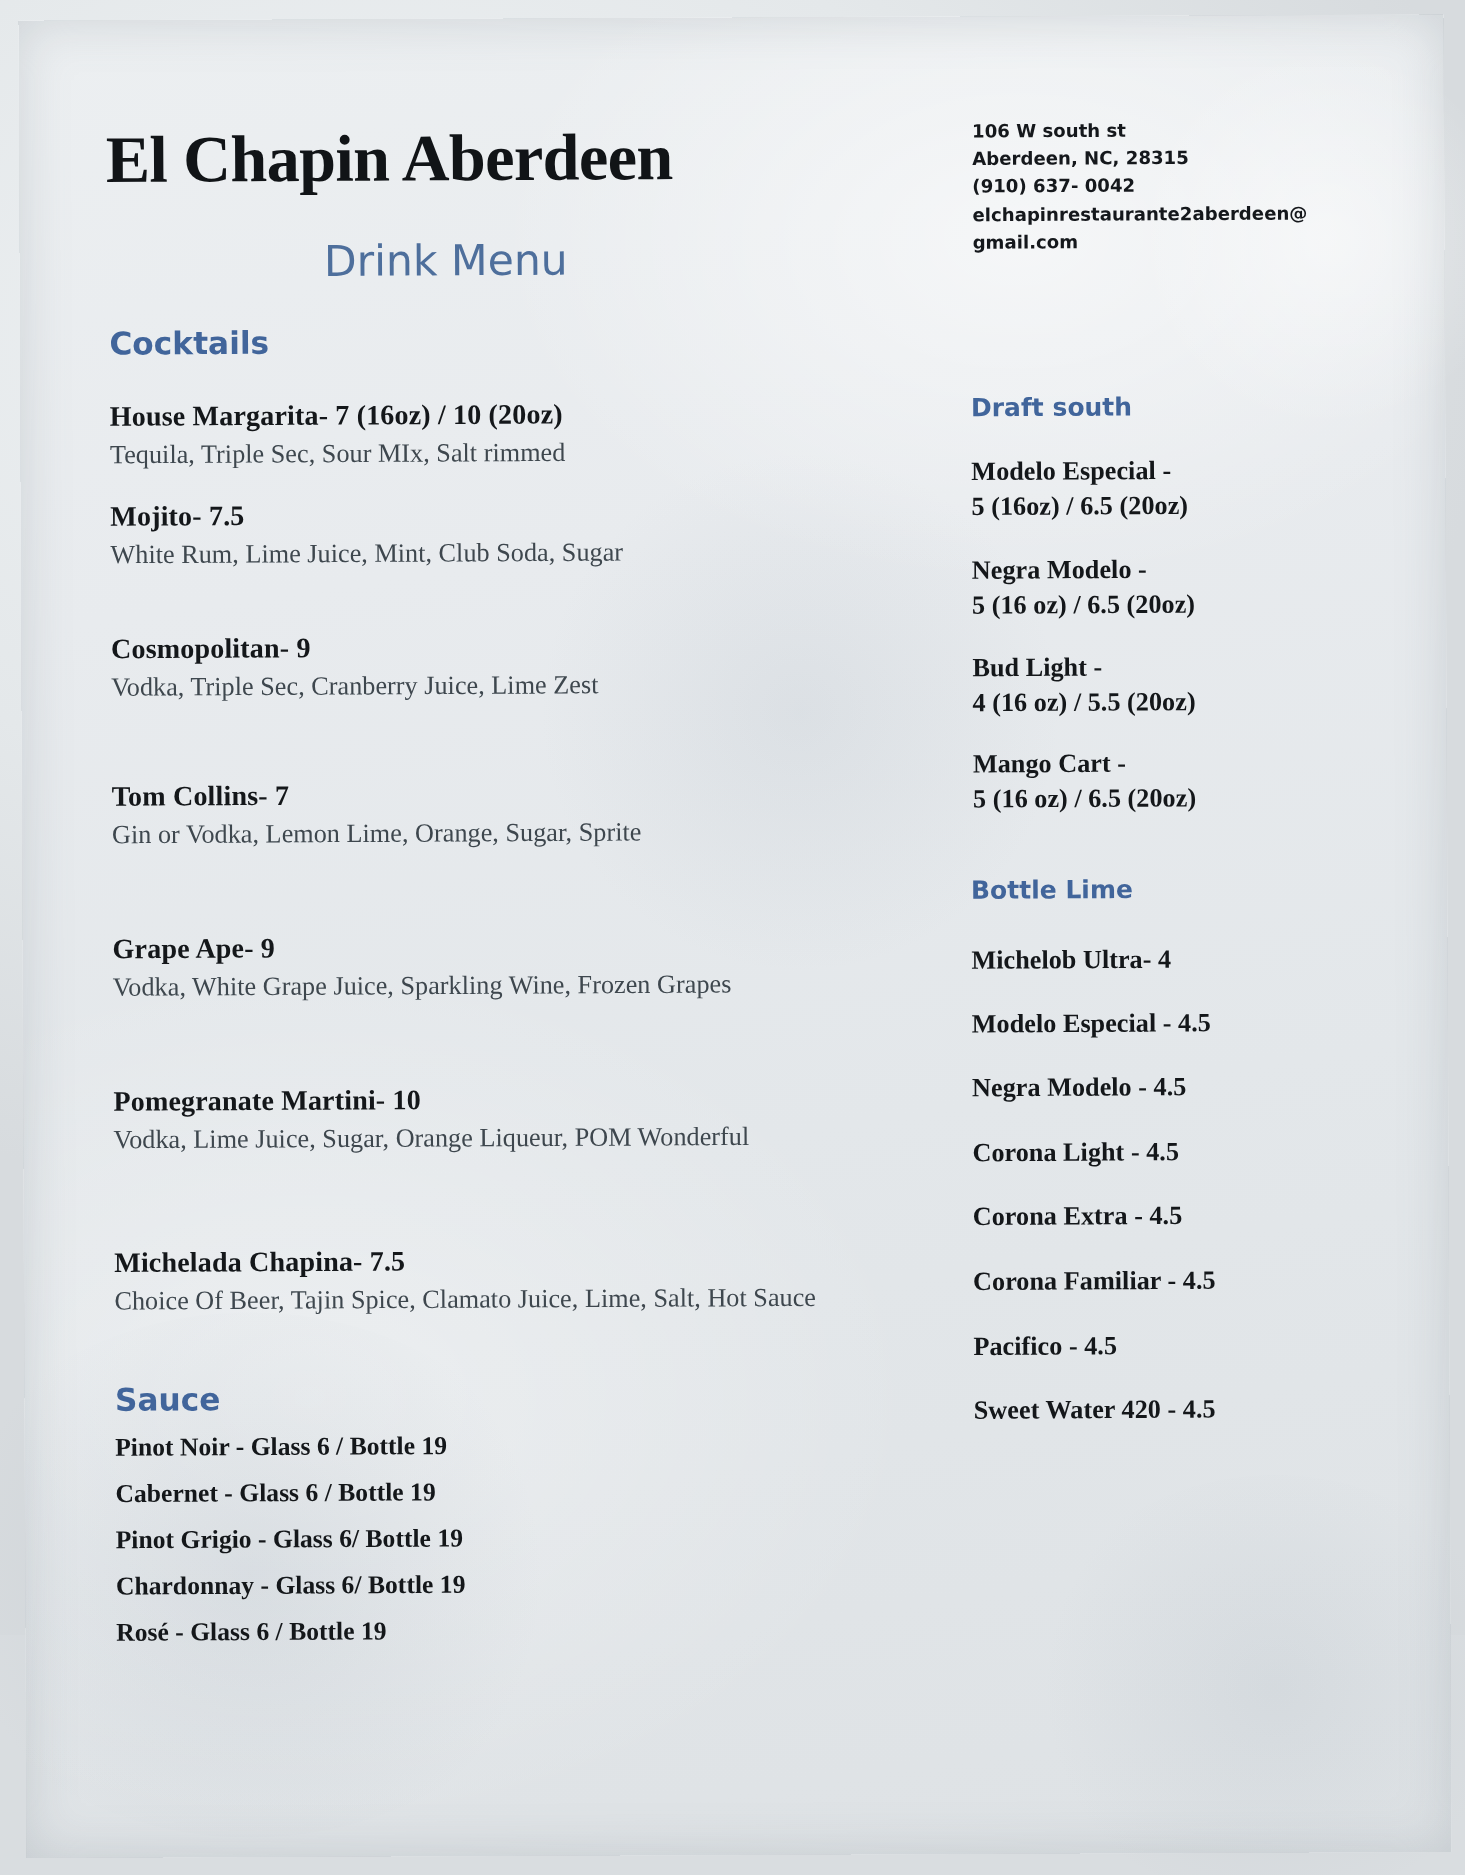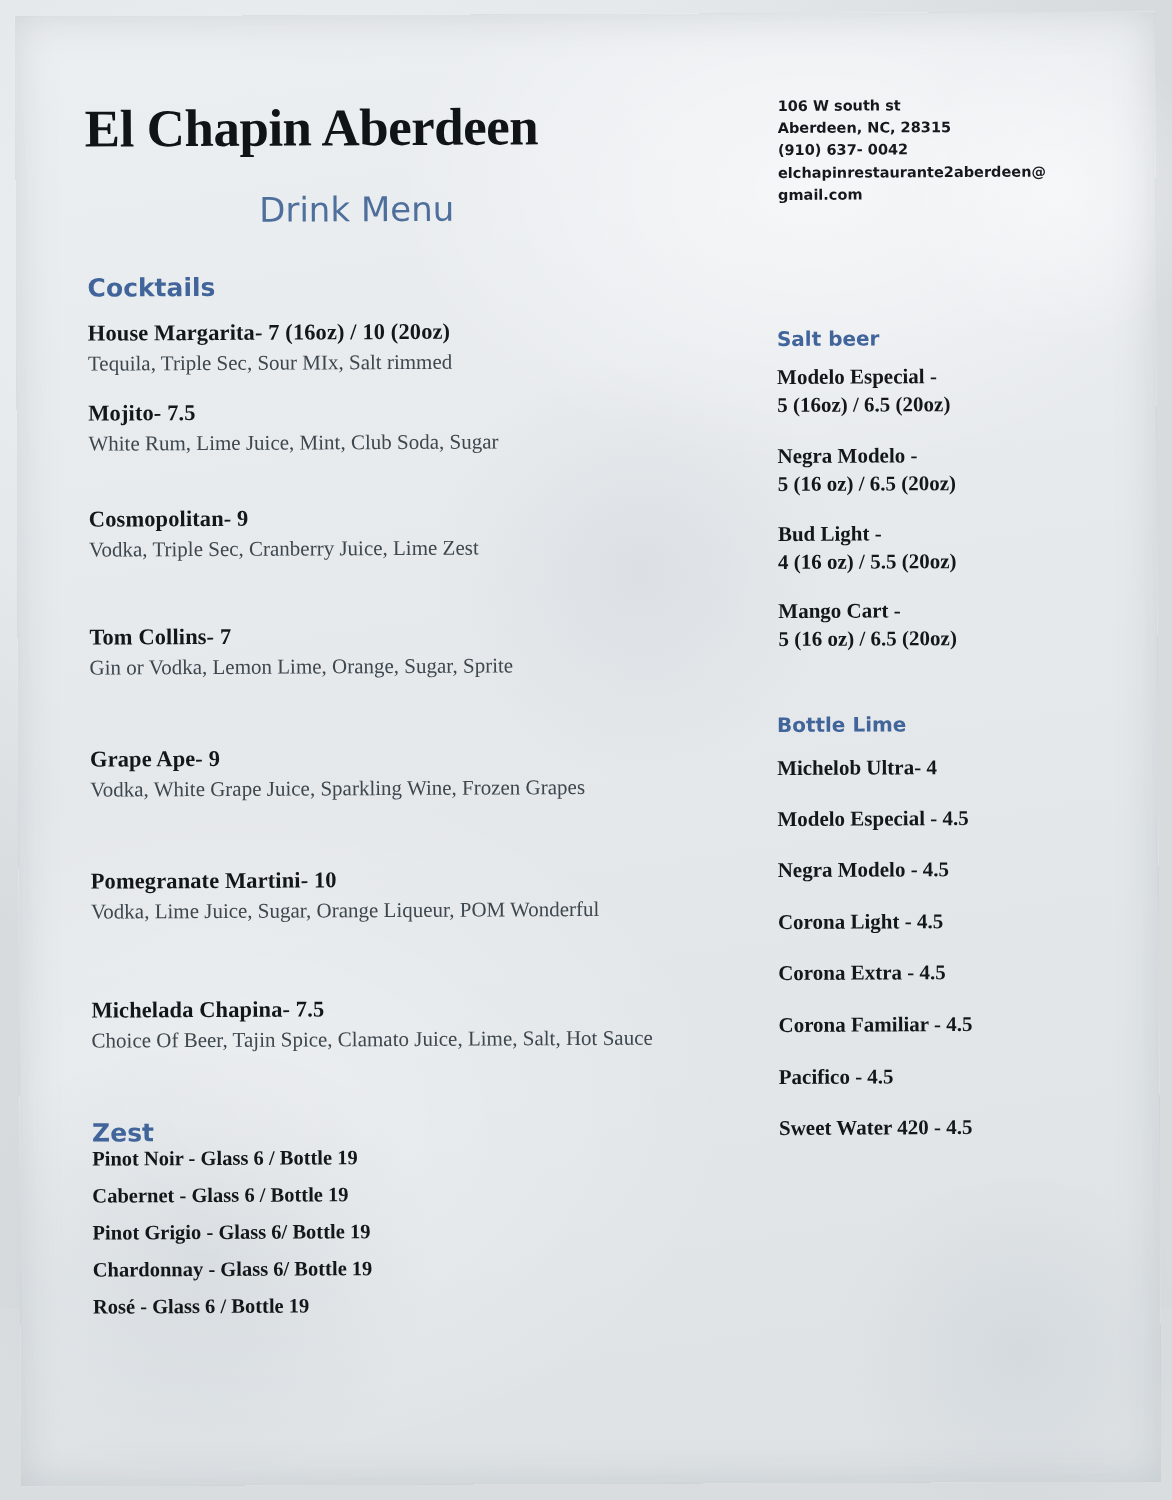--- a/index.html
+++ b/index.html
@@ -87,21 +87,20 @@
   }
   .contact div { white-space: nowrap; }
   .contact .wrap { white-space: normal; word-break: break-all; }
 
   
   .section-head {
     position: absolute;
     color: #41659b;
     font-weight: bold;
     font-family: "DejaVu Sans", sans-serif;
-    margin-top: 13px;
   }
   #cocktails-head { left: 90px; top: 258px; font-size: 25px; }
   #wine-head      { left: 90px; top: 1103px; font-size: 25px; }
   #draft-head     { left: 779px; top: 315px; font-size: 20px; }
   #bottle-head    { left: 777px; top: 701px; font-size: 20px; }
 
   
   .cocktail { position: absolute; left: 90px; width: 640px; }
   .cocktail .name {
     font-family: "Liberation Serif", serif;
@@ -169,22 +168,22 @@
 
     <div class="contact">
       <div>106 W south st</div>
       <div>Aberdeen, NC, 28315</div>
       <div>(910) 637- 0042</div>
       <div class="wrap">elchapinrestaurante2aberdeen@</div>
       <div>gmail.com</div>
     </div>
 
     <div class="section-head" id="cocktails-head">Cocktails</div>
-    <div class="section-head" id="wine-head">Zest</div>
-    <div class="section-head" id="draft-head">Salt beer</div>
+    <div class="section-head" id="wine-head">Sauce</div>
+    <div class="section-head" id="draft-head">Draft south</div>
     <div class="section-head" id="bottle-head">Bottle Lime</div>
 
     <div class="cocktail" style="top:318px;">
       <div class="name">House Margarita- 7  (16oz) / 10 (20oz)</div>
       <div class="desc">Tequila, Triple Sec, Sour MIx, Salt rimmed</div>
     </div>
     <div class="cocktail" style="top:398px;">
       <div class="name">Mojito- 7.5</div>
       <div class="desc">White Rum, Lime Juice, Mint, Club Soda, Sugar</div>
     </div>

